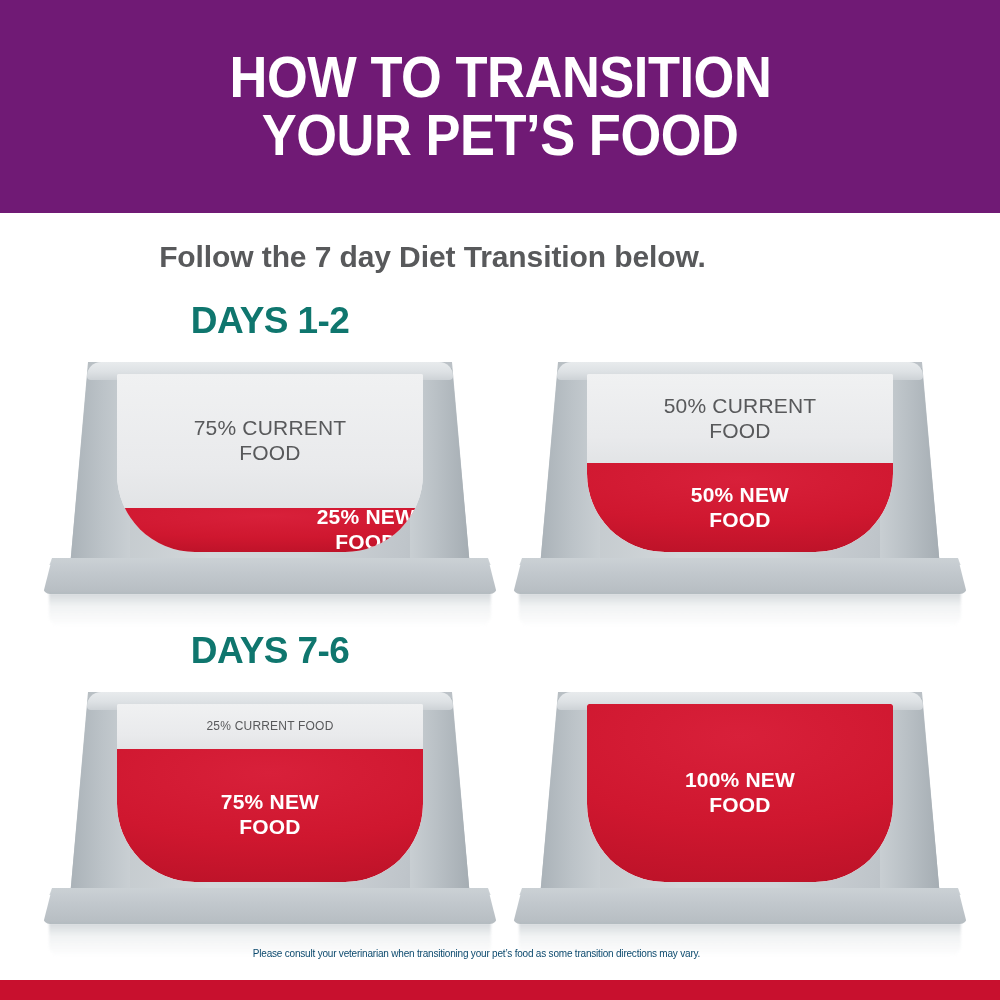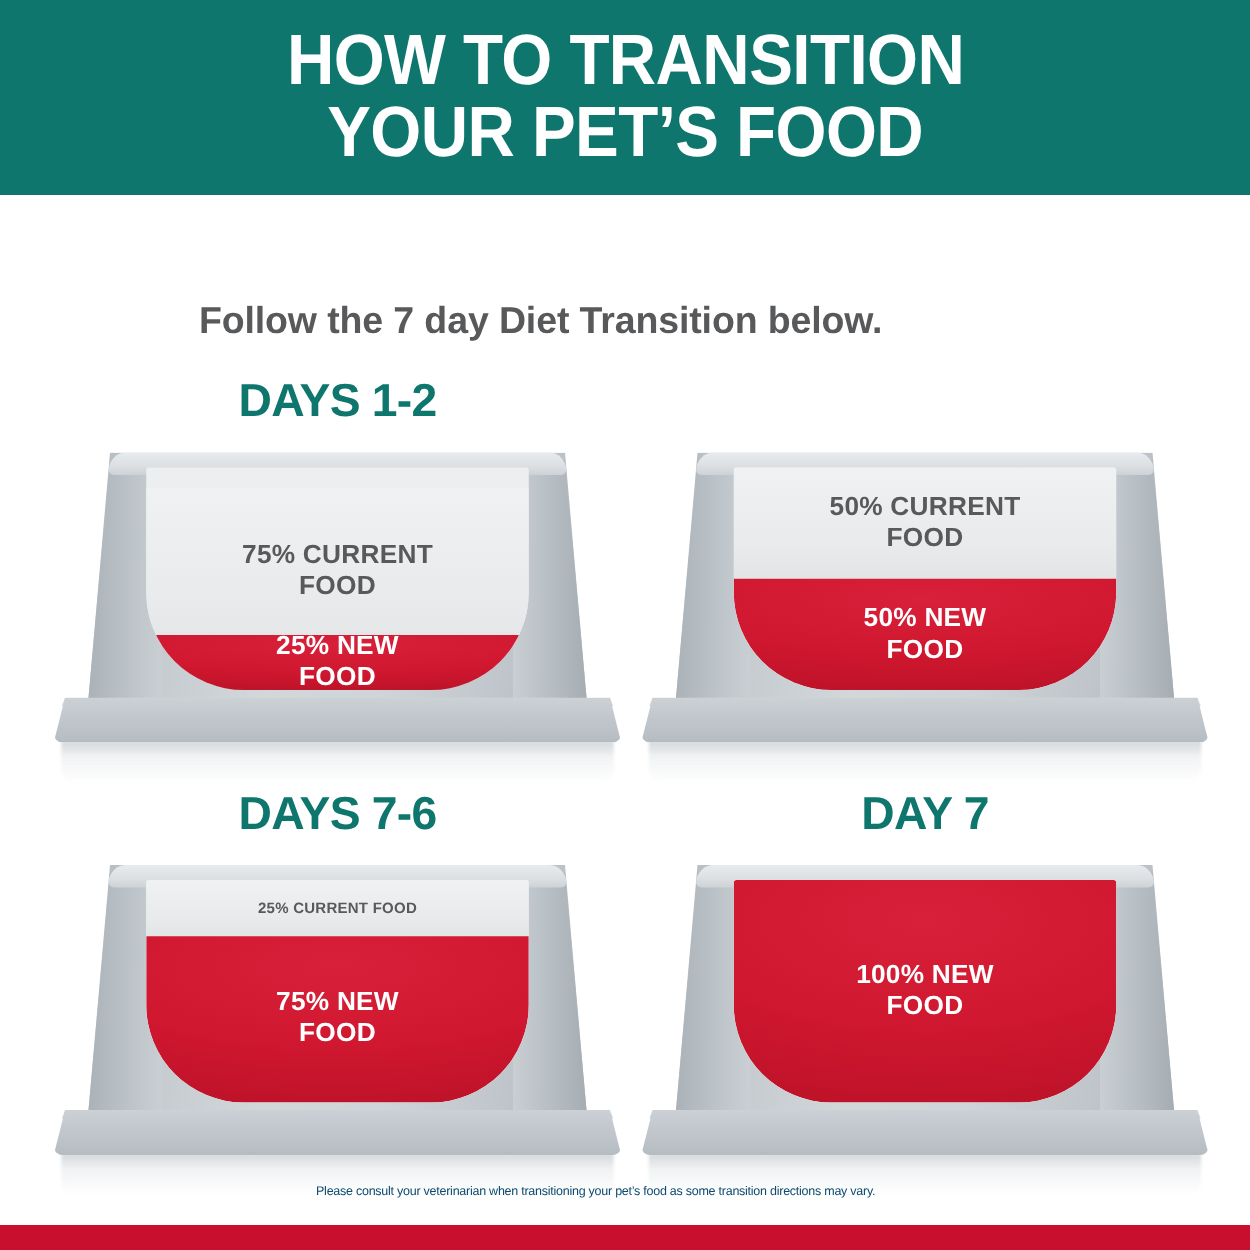--- a/index.html
+++ b/index.html
@@ -6,22 +6,22 @@
   html, body {
     width: 1000px; height: 1000px;
     background: #ffffff;
     font-family: "Liberation Sans", sans-serif;
     overflow: hidden;
   }
   .page { position: relative; width: 1000px; height: 1000px; background: #fff; }
 
   
   .header-banner {
-    position: absolute; left: 0; top: 0; width: 1000px; height: 156px;
-    background: #0f766e;
+    position: absolute; left: 0; top: 0; width: 1000px; height: 213px;
+    background: #701a75;
     display: flex; flex-direction: column;
     align-items: center; justify-content: center;
   }
   .header-line {
     color: #ffffff;
     font-weight: 700;
     font-size: 57px;
     line-height: 0.98;
     letter-spacing: -0.5px;
     text-align: center;
@@ -109,21 +109,21 @@
   }
   .food-new {
     position: absolute; left: 0; bottom: 0; width: 100%;
     background:
       radial-gradient(120% 90% at 50% 18%, #d8203a 0%, #cf172f 55%, #bb1228 100%);
     display: flex; align-items: center; justify-content: center;
     text-align: center;
     border-radius: 0 0 78px 78px;
   }
   .food-label-current {
-    color: #58595b; font-size: 21px; font-weight: 700;
+    color: #58595b; font-size: 21px; font-weight: 400;
     letter-spacing: 0.2px; line-height: 1.18; padding: 0 8px;
   }
   .food-label-new {
     color: #ffffff; font-size: 21px; font-weight: 700;
     letter-spacing: 0.2px; line-height: 1.18; padding: 0 8px;
   }
   .food-current.thin .food-label-current { font-size: 12px; }
 
   
   .bowl-base {
@@ -174,24 +174,24 @@
   <div class="grid">
 
     <div class="cell c0">
       <div class="cell-title">DAYS 1-2</div>
       <div class="bowl-wrap">
         <div class="bowl-outer"></div>
         <div class="wall-l"></div>
         <div class="wall-r"></div>
         <div class="bowl-rim"></div>
         <div class="bowl-inner">
-          <div class="food-current" style="height: 75%; margin-top: 16px;">
+          <div class="food-current" style="height: 75%;">
             <div class="food-label-current">75% CURRENT<br>FOOD</div>
           </div>
-          <div class="food-new" style="height: 25%;">
+          <div class="food-new" style="height: 25%; justify-content: flex-end;">
             <div class="food-label-new">25% NEW<br>FOOD</div>
           </div>
         </div>
         <div class="base-top-edge"></div>
         <div class="bowl-base"></div>
         <div class="bowl-reflection"></div>
       </div>
     </div>
 
     <div class="cell c1">
@@ -229,21 +229,20 @@
             <div class="food-label-new">75% NEW<br>FOOD</div>
           </div>
         </div>
         <div class="base-top-edge"></div>
         <div class="bowl-base"></div>
         <div class="bowl-reflection"></div>
       </div>
     </div>
 
     <div class="cell c3">
-      <div class="cell-title">DAY 7</div>
       <div class="bowl-wrap">
         <div class="bowl-outer"></div>
         <div class="wall-l"></div>
         <div class="wall-r"></div>
         <div class="bowl-rim"></div>
         <div class="bowl-inner">
 
           <div class="food-new" style="height: 100%; border-radius: 2px 2px 78px 78px;">
             <div class="food-label-new">100% NEW<br>FOOD</div>
           </div>

